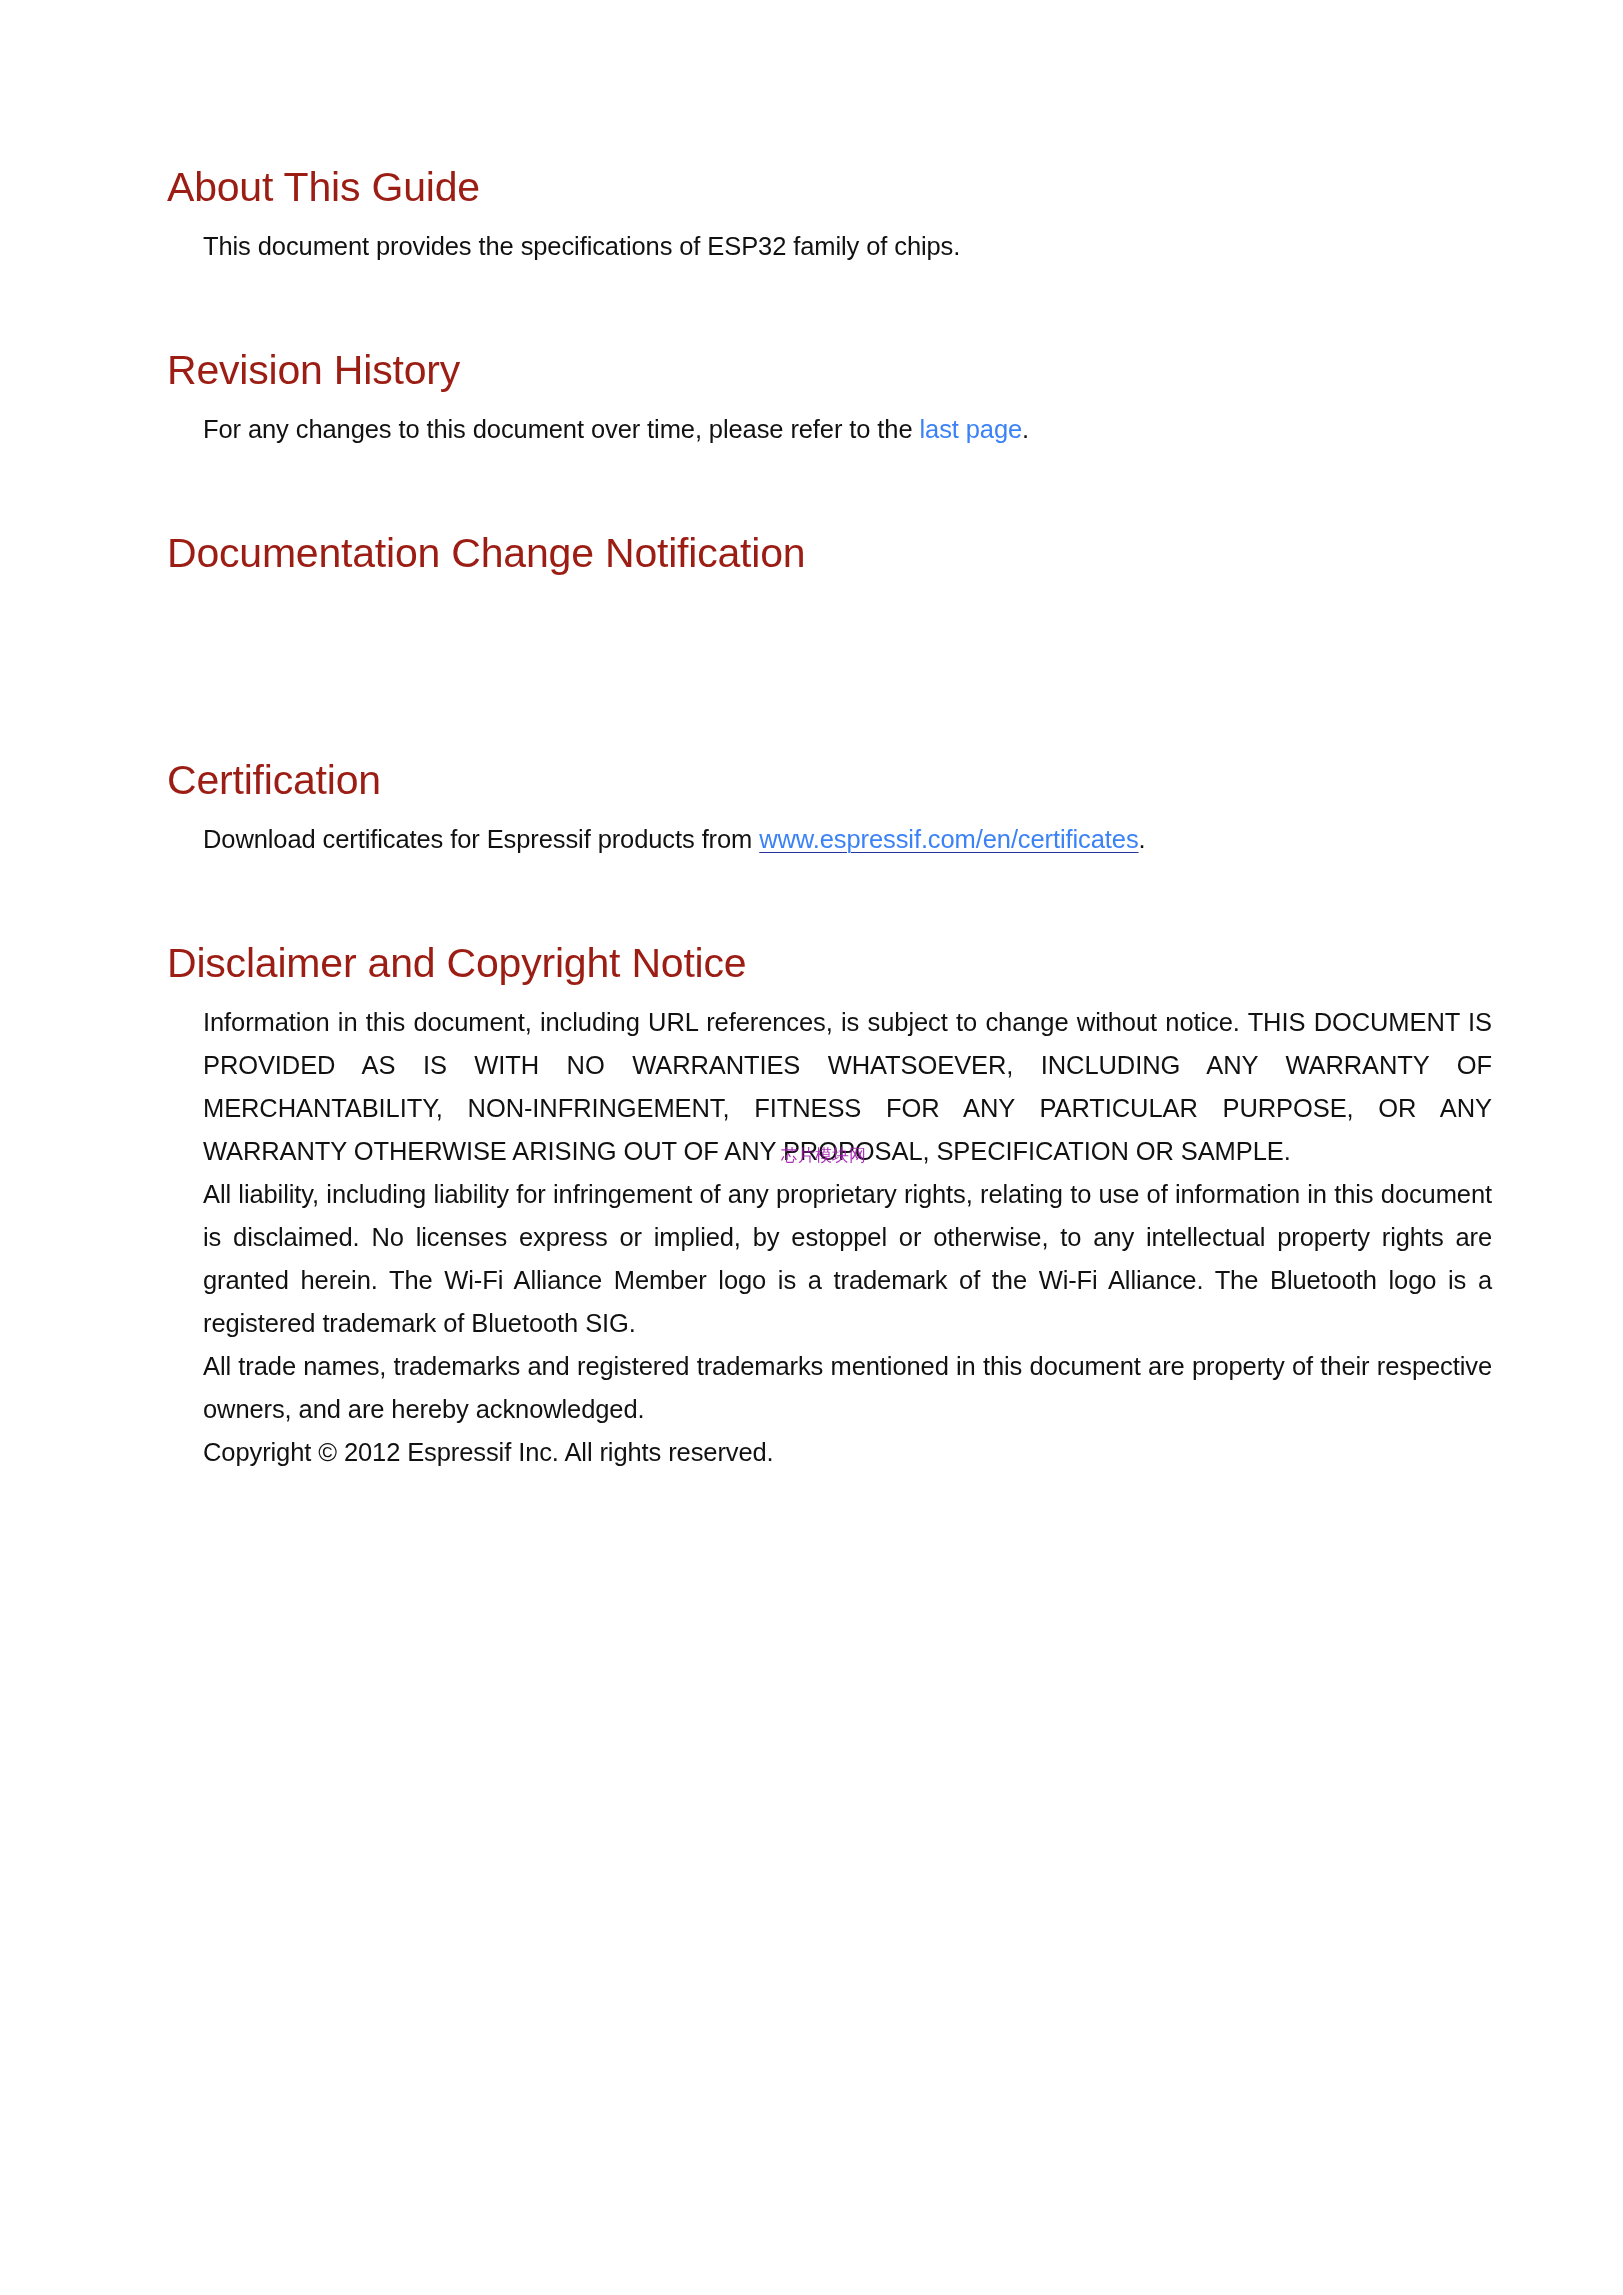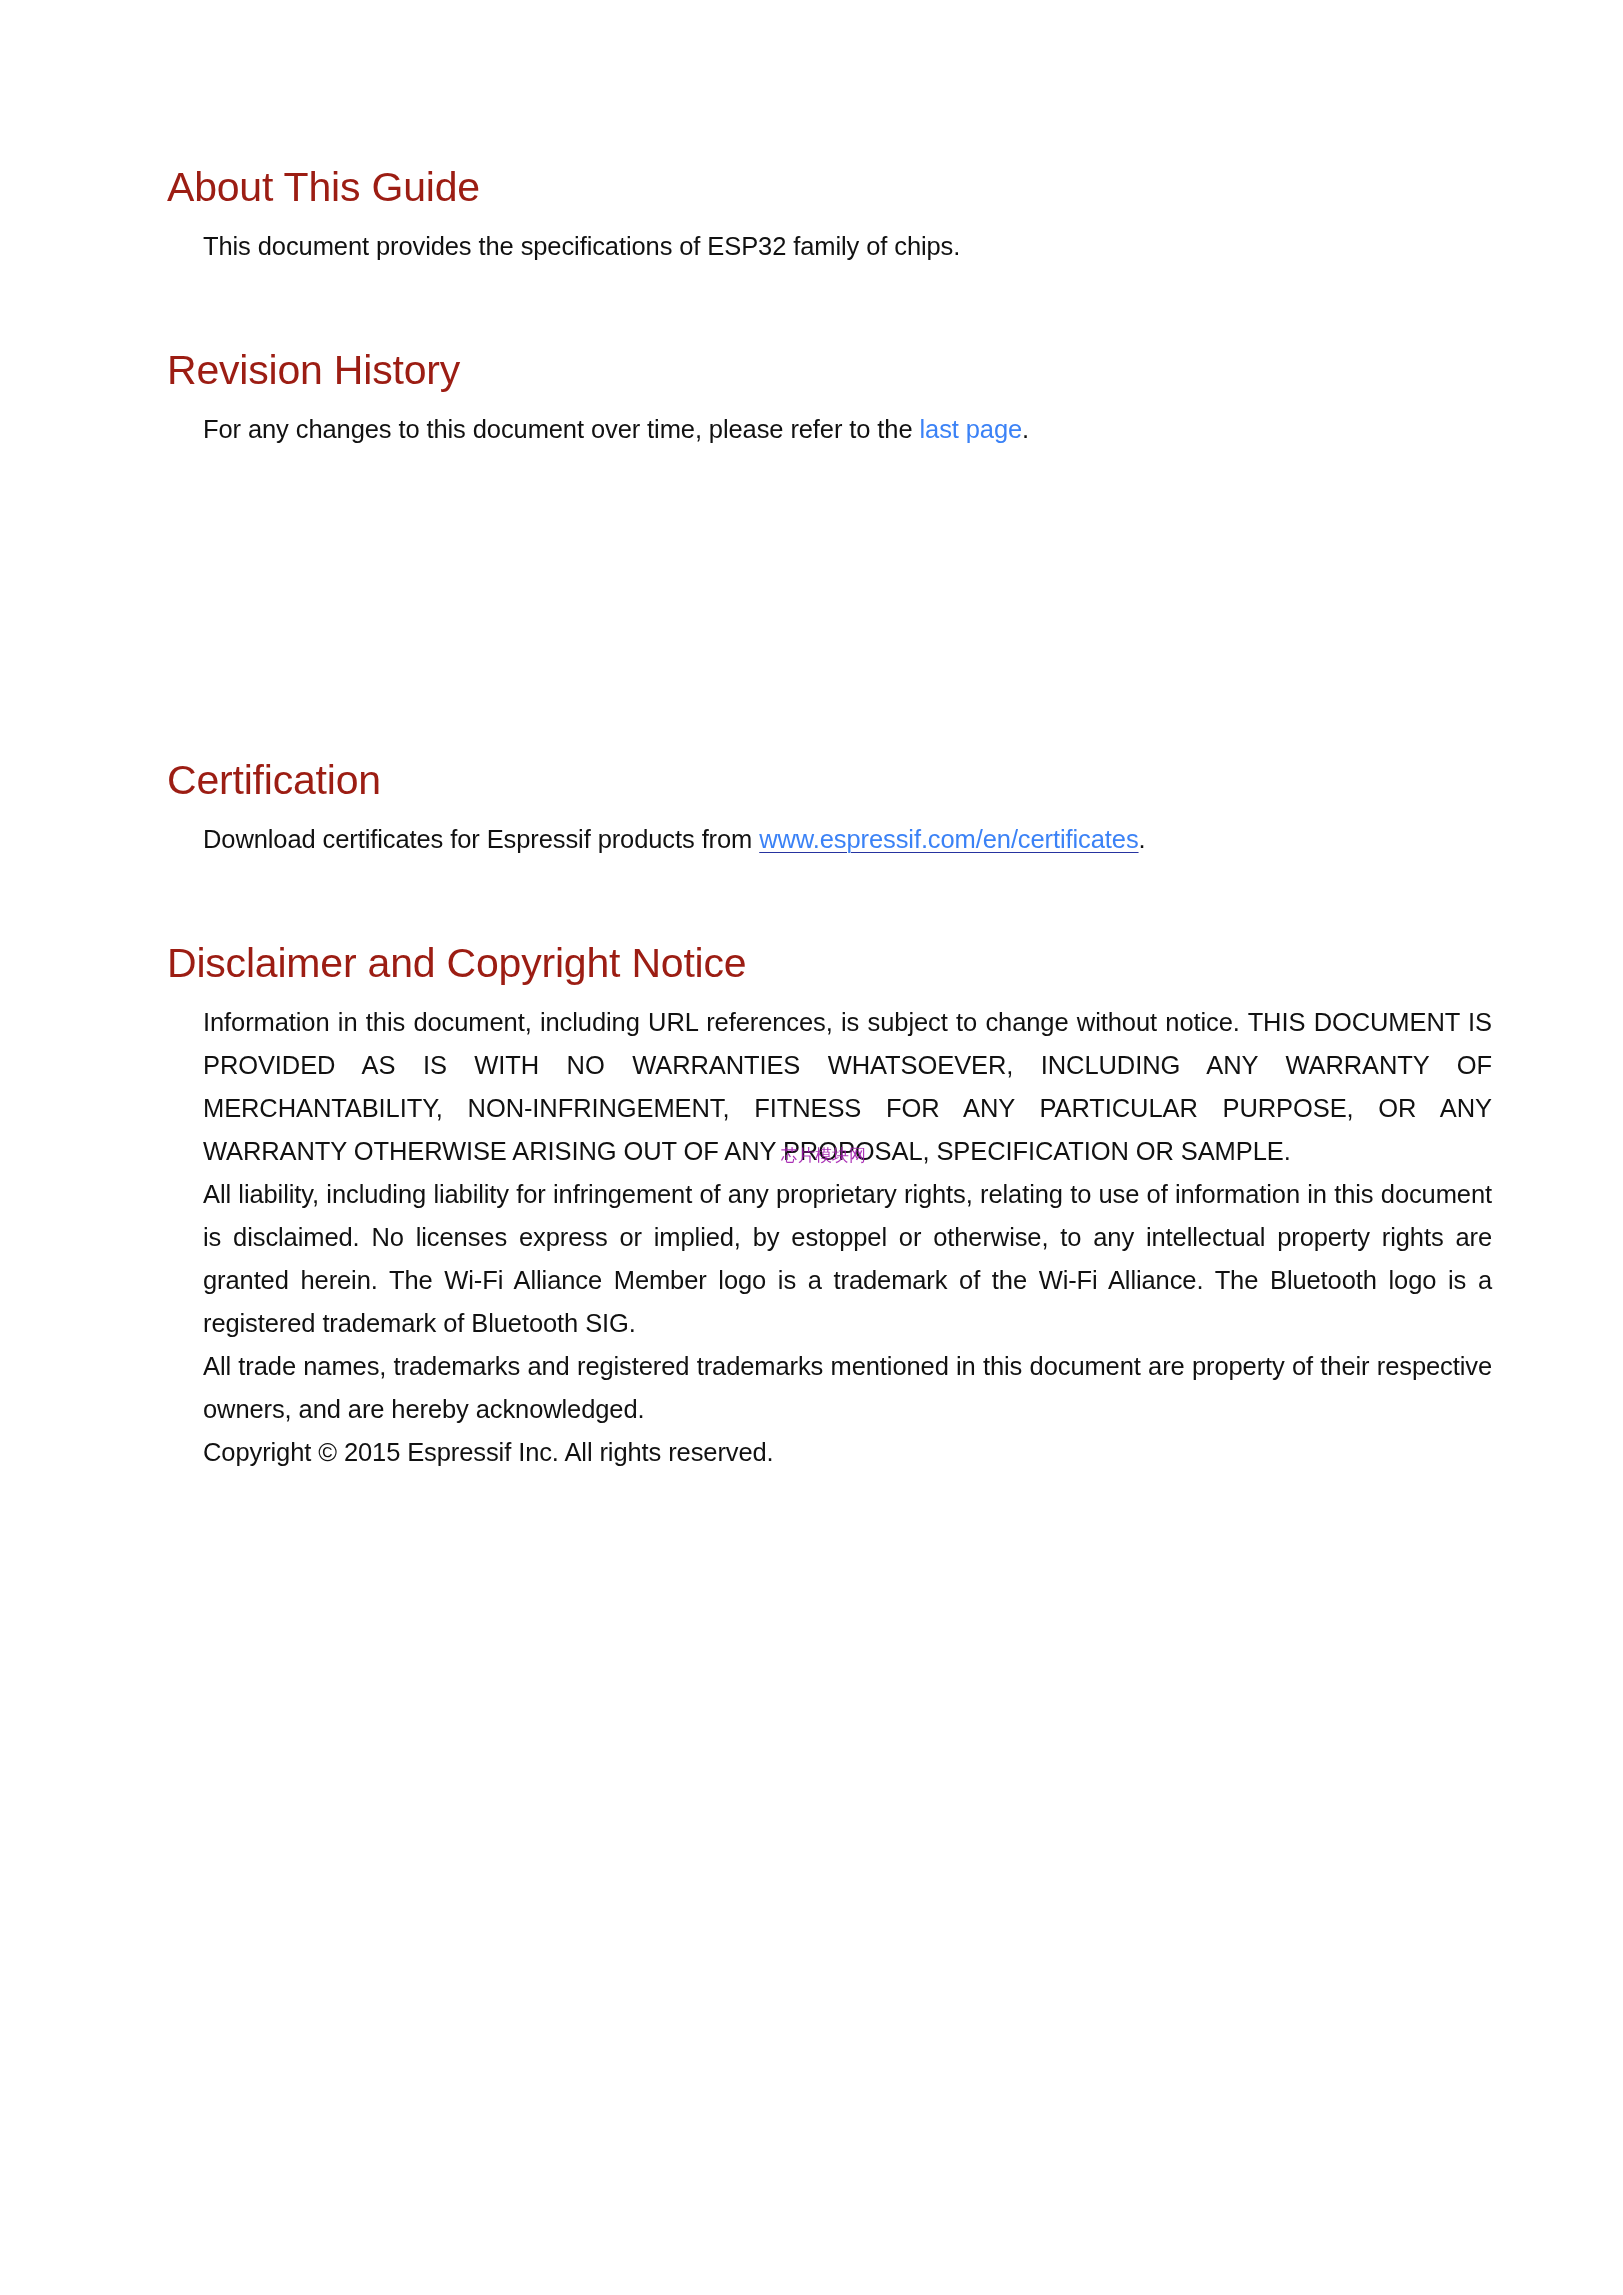--- a/index.html
+++ b/index.html
@@ -77,33 +77,34 @@
     <h2>About This Guide</h2>
     <p class="body-block">This document provides the specifications of ESP32 family of chips.</p>
   </div>
 
   <div class="section" id="sec-revision">
     <h2>Revision History</h2>
     <p class="body-block"><span>For any changes to this document over time, please refer to the </span><a class="link">last page</a><span>.</span></p>
   </div>
 
   <div class="section" id="sec-notify">
+    <h2>Documentation Change Notification</h2>
   </div>
 
   <div class="section" id="sec-cert">
     <h2>Certification</h2>
     <p class="body-block"><span>Download certificates for Espressif products from </span><a class="link underlined">www.espressif.com/en/certificates</a><span>.</span></p>
   </div>
 
   <div class="section" id="sec-disclaimer">
     <h2>Disclaimer and Copyright Notice</h2>
     <div class="body-block">
       <p>Information in this document, including URL references, is subject to change without notice. THIS DOCUMENT IS PROVIDED AS IS WITH NO WARRANTIES WHATSOEVER, INCLUDING ANY WARRANTY OF MERCHANTABIL­ITY, NON-INFRINGEMENT, FITNESS FOR ANY PARTICULAR PURPOSE, OR ANY WARRANTY OTHERWISE ARISING OUT OF ANY PROPOSAL, SPECIFICATION OR SAMPLE.</p>
       <p>All liability, including liability for infringement of any proprietary rights, relating to use of information in this docu­ment is disclaimed. No licenses express or implied, by estoppel or otherwise, to any intellectual property rights are granted herein. The Wi-Fi Alliance Member logo is a trademark of the Wi-Fi Alliance. The Bluetooth logo is a registered trademark of Bluetooth SIG.</p>
       <p>All trade names, trademarks and registered trademarks mentioned in this document are property of their respective owners, and are hereby acknowledged.</p>
-      <p>Copyright © 2015 Espressif Inc. All rights reserved.</p>
+      <p>Copyright © 2012 Espressif Inc. All rights reserved.</p>
     </div>
   </div>
 
 </div>
 
 <div class="watermark">芯片模块网</div>
 
 
 </body></html>

